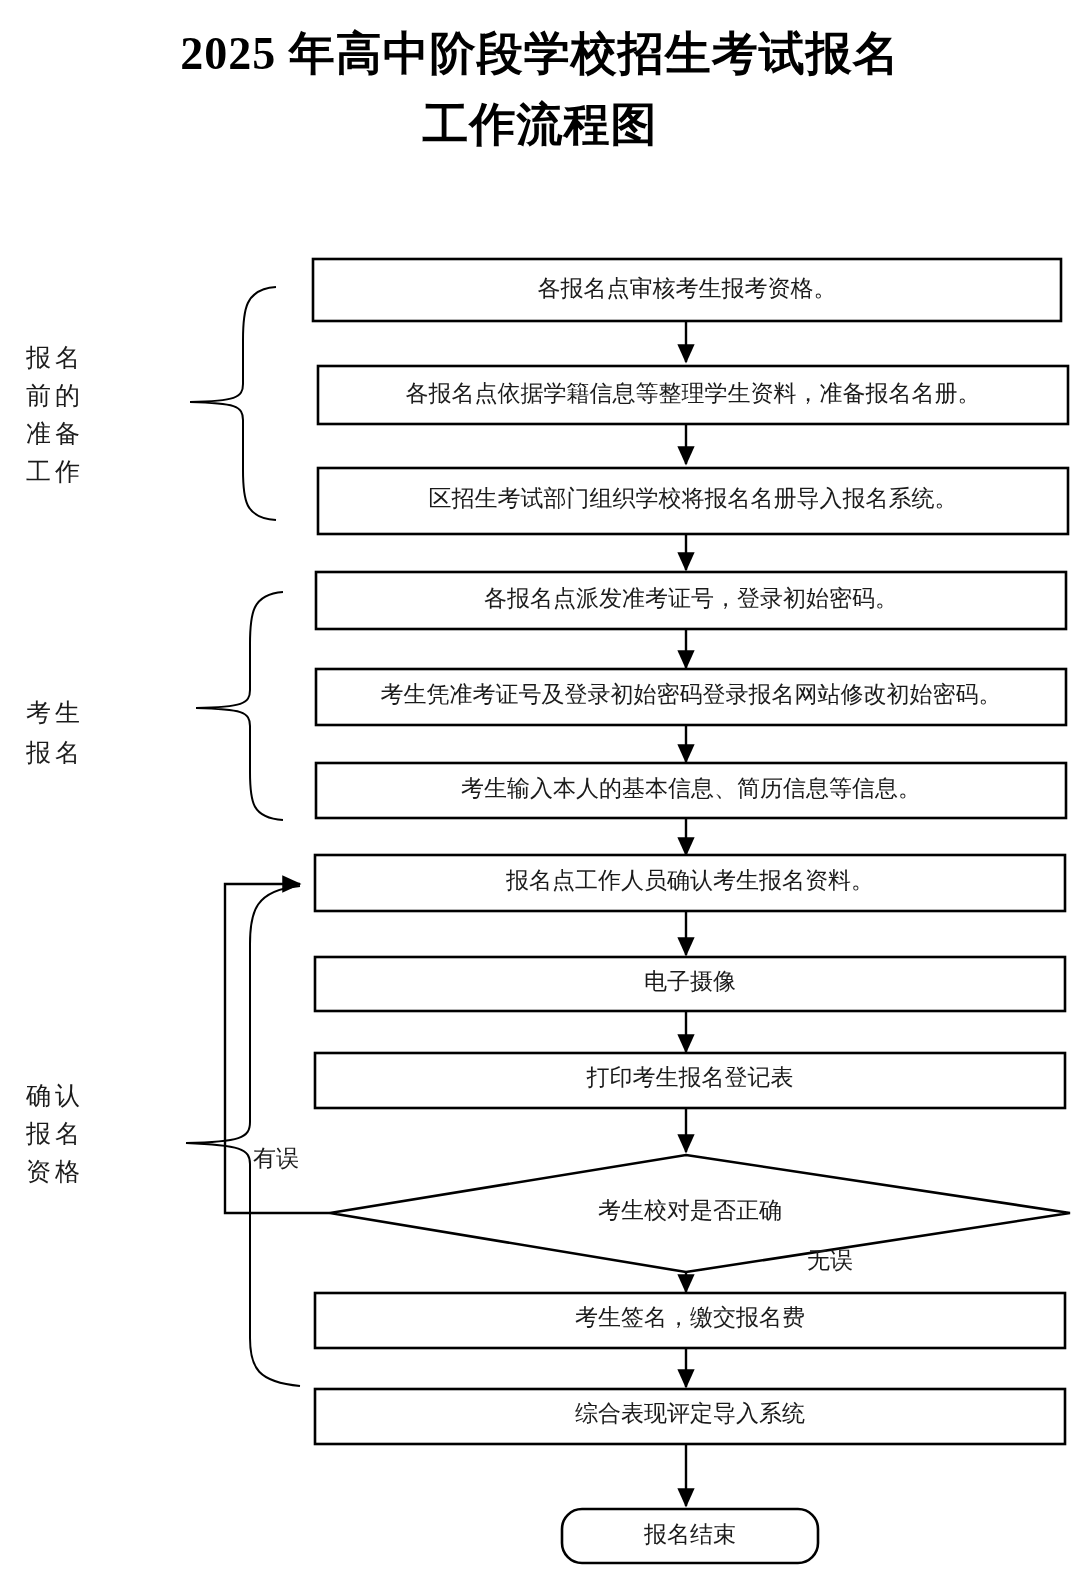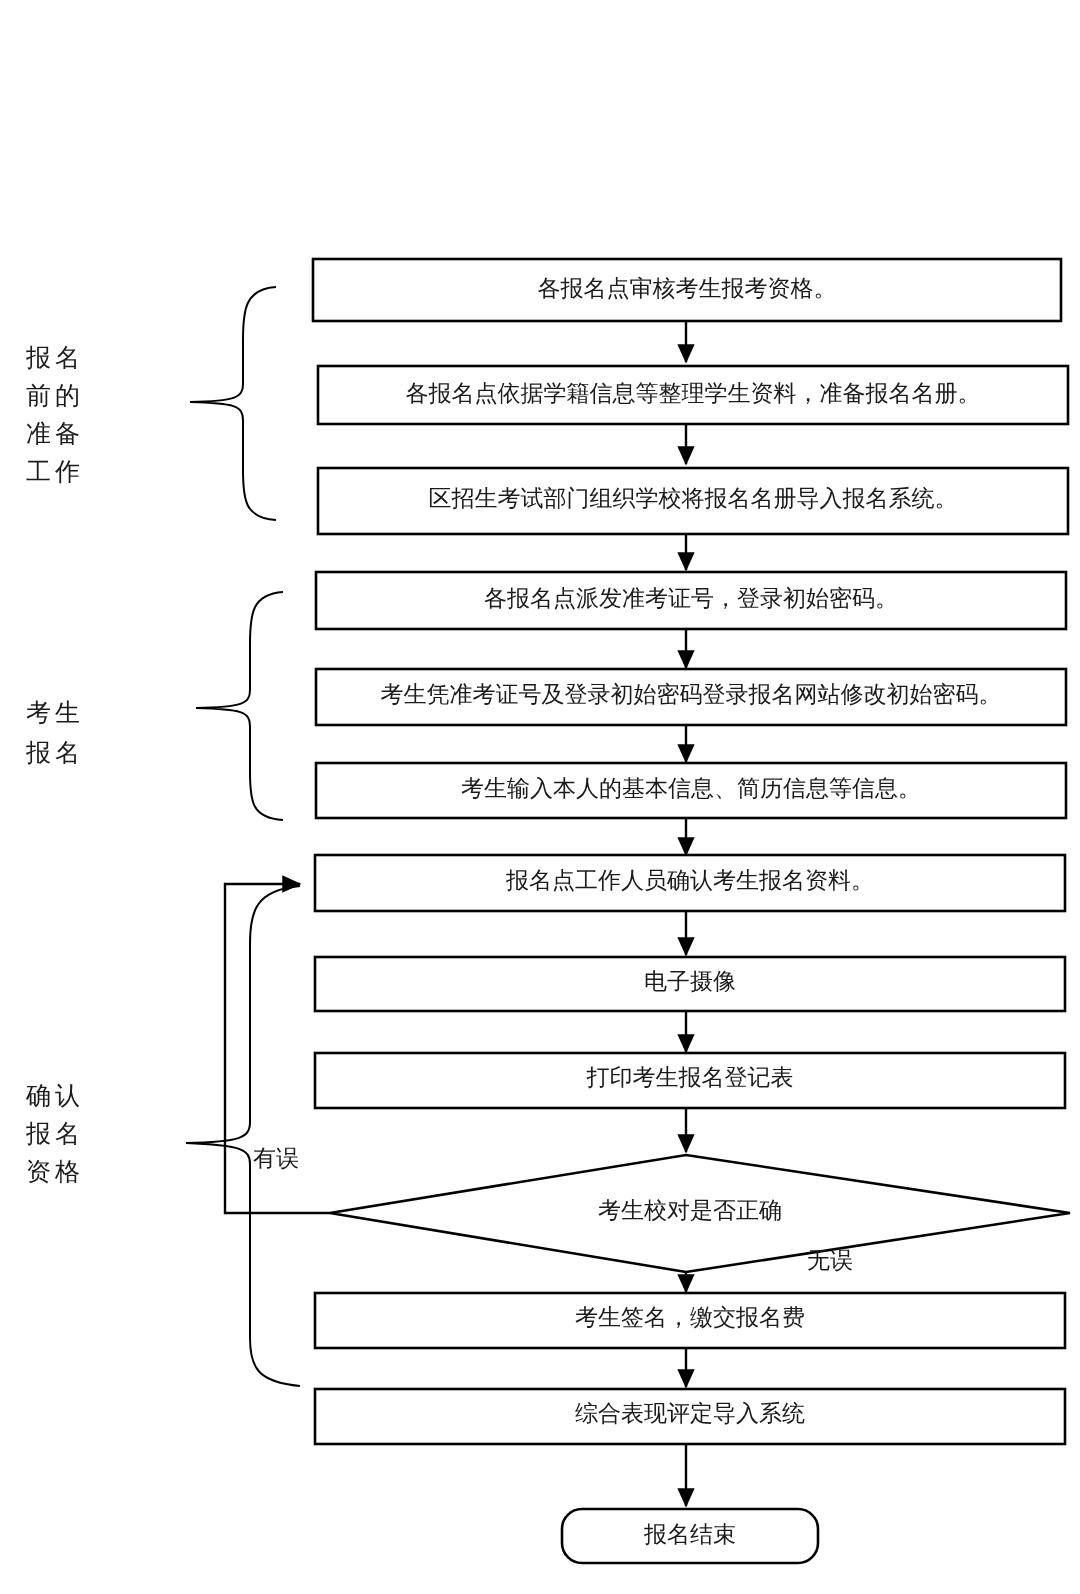--- a/index.html
+++ b/index.html
@@ -84,20 +84,24 @@
     text-anchor: middle;
     dominant-baseline: middle;
     letter-spacing: 4px;
   }
 </style>
 </head>
 <body>
 
 <div id="page">
 
+  <div class="title">
+    <span>2025 年高中阶段学校招生考试报名</span>
+    <span class="line2">工作流程图</span>
+  </div>
 
   <svg class="flow" viewBox="0 0 1080 1594">
     <defs>
       <marker id="arrowhead" markerWidth="9" markerHeight="9" refX="7.4" refY="3.6" orient="auto" markerUnits="strokeWidth">
         <path d="M0,0 L8,3.6 L0,7.2 z" fill="#000000"></path>
       </marker>
     </defs>
 
     <path class="brace" d="M 276,287 C 245,289 243,310 243,340 L 243,384 C 243,398 235,401 190,402
              C 235,403 243,406 243,420 L 243,470 C 243,500 245,518 276,520"></path>

